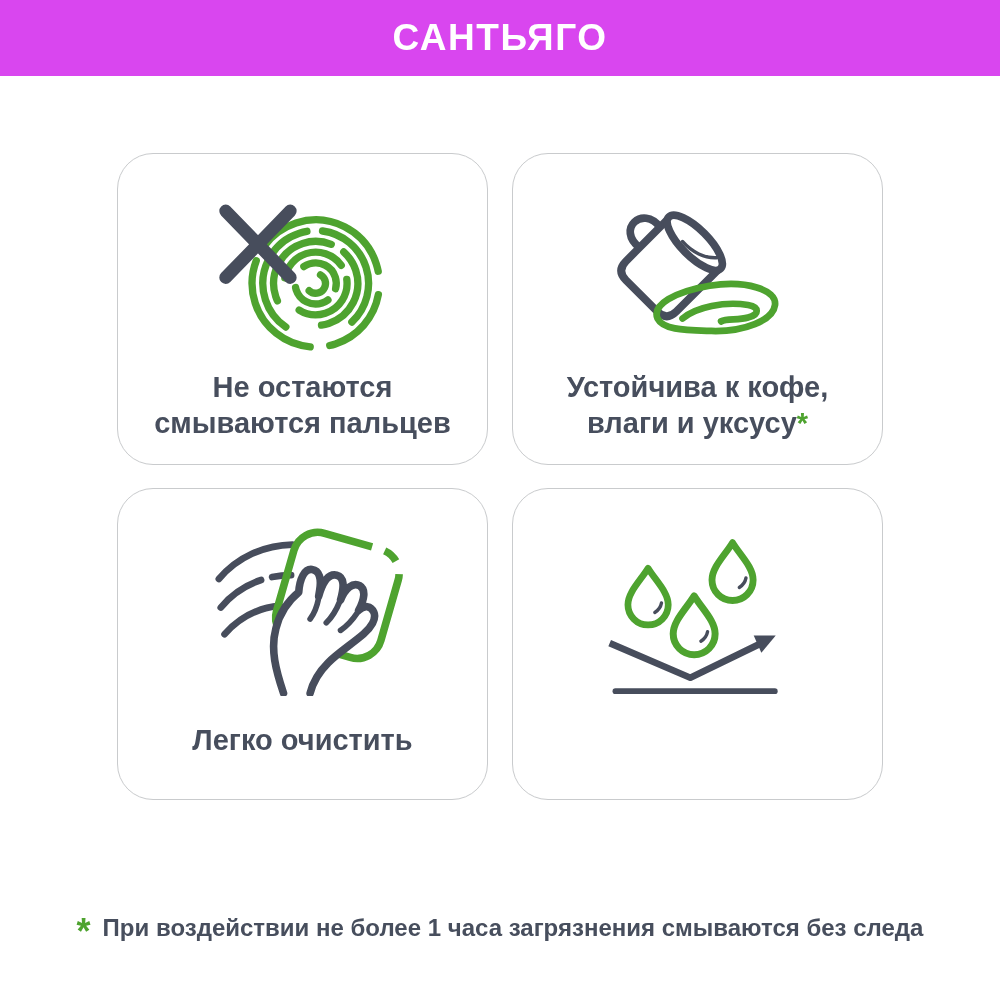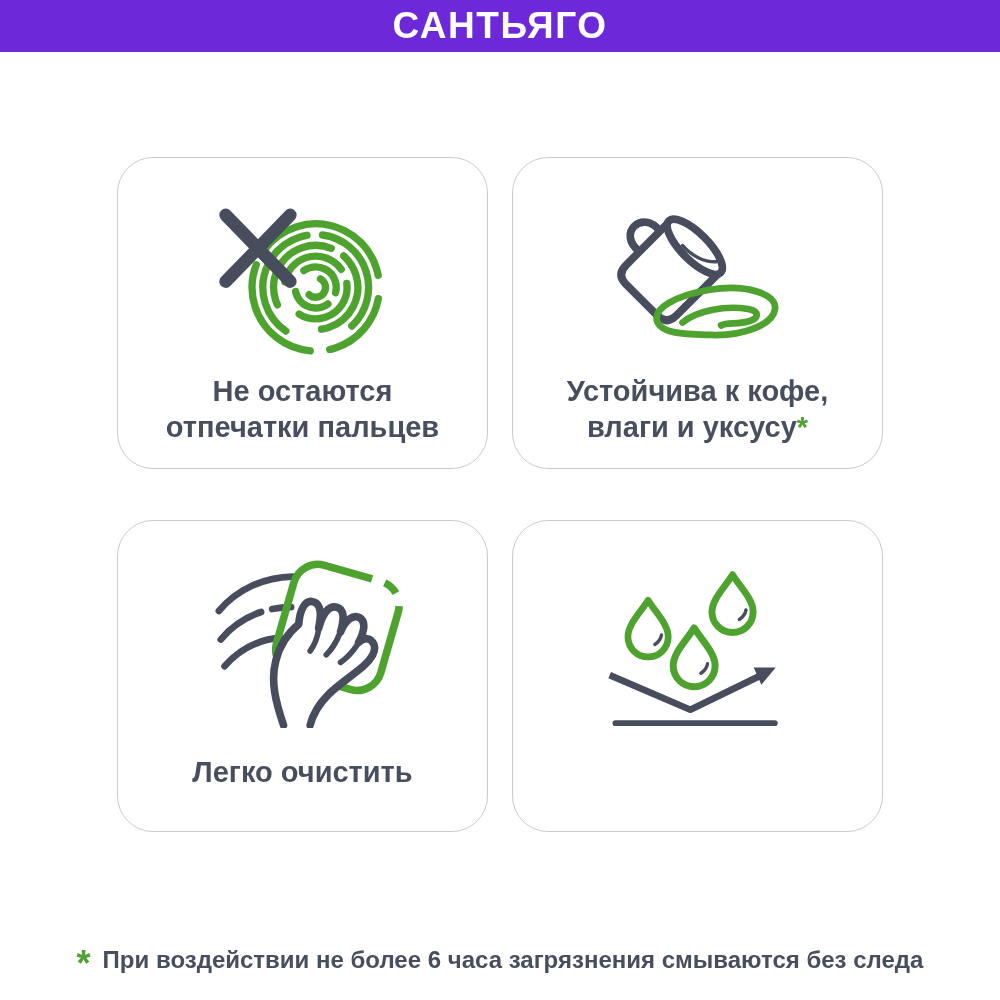--- a/index.html
+++ b/index.html
@@ -4,22 +4,22 @@
 <style>
   * { box-sizing: border-box; }
   html, body { margin: 0; padding: 0; }
   body {
     width: 1000px; height: 1000px;
     background: #ffffff;
     font-family: "Liberation Sans", sans-serif;
     overflow: hidden;
   }
   .header-bar {
-    height: 52px;
-    background: #6d28d9;
+    height: 76px;
+    background: #d946ef;
     display: flex; align-items: center; justify-content: center;
   }
   .page-title {
     color: #ffffff;
     font-size: 37px;
     font-weight: 700;
     letter-spacing: 1.5px;
   }
   .features-grid {
     width: 766px;
@@ -30,21 +30,20 @@
     row-gap: 23px;
   }
   .card {
     height: 312px;
     background: #ffffff;
     border: 1px solid #C9CBCD;
     border-radius: 36px;
     display: flex;
     flex-direction: column;
     overflow: hidden;
-    margin-top: 28px;
   }
   .icon-box {
     height: 207px;
     display: flex;
     align-items: flex-end;
     justify-content: center;
   }
   .card-label {
     flex: 1;
     margin: 0;
@@ -99,21 +98,21 @@
           <circle cx="108" cy="86" r="32" stroke-dasharray="75 16 72 38" stroke-dashoffset="85"></circle>
           <circle cx="108" cy="86" r="43" stroke-dasharray="102 15 98 55" stroke-dashoffset="140"></circle>
           <circle cx="108" cy="86" r="54" stroke-dasharray="128 16 122 73" stroke-dashoffset="205"></circle>
           <circle cx="108" cy="86" r="65" stroke-dasharray="120 18 150 24 76 20" stroke-dashoffset="280"></circle>
         </g>
         <path d="M16,12 L82,80 M82,12 L16,80" stroke="#474D5C" stroke-width="13" stroke-linecap="round" fill="none"></path>
       </svg>
     </div>
     <p class="card-label">
       <span class="label-line"><span>Не остаются</span></span>
-      <span class="label-line"><span>отпечатки пальцев</span><span class="ast"></span></span>
+      <span class="label-line"><span>смываются пальцев</span><span class="ast"></span></span>
     </p>
   </section>
 
   <section class="card">
     <div class="icon-box">
       <svg width="207" height="164" viewBox="0 0 215 170">
         <g transform="translate(-18,10) rotate(45 100 60)" stroke="#474D5C" fill="none" stroke-linejoin="round">
           <path d="M63,28 L63,92 Q63,106 77,106 L123,106 Q137,106 137,92 L137,28" fill="#ffffff" stroke-width="8"></path>
           <path d="M63,42 C34,38 32,76 63,72" stroke-width="8"></path>
           <ellipse cx="100" cy="28" rx="38" ry="14" fill="#ffffff" stroke-width="8"></ellipse>
@@ -175,14 +174,14 @@
         <polygon points="181,114 166,132 158,114" fill="#474D5C"></polygon>
         <path d="M14,172 L180,172" stroke="#474D5C" stroke-width="6" stroke-linecap="round" fill="none"></path>
       </svg>
     </div>
   </section>
 
 </main>
 
 <footer class="footnote">
   <span class="footnote-ast">*</span>
-  <span>При воздействии не более 6 часа загрязнения смываются без следа</span>
+  <span>При воздействии не более 1 часа загрязнения смываются без следа</span>
 </footer>
 
 </body></html>

